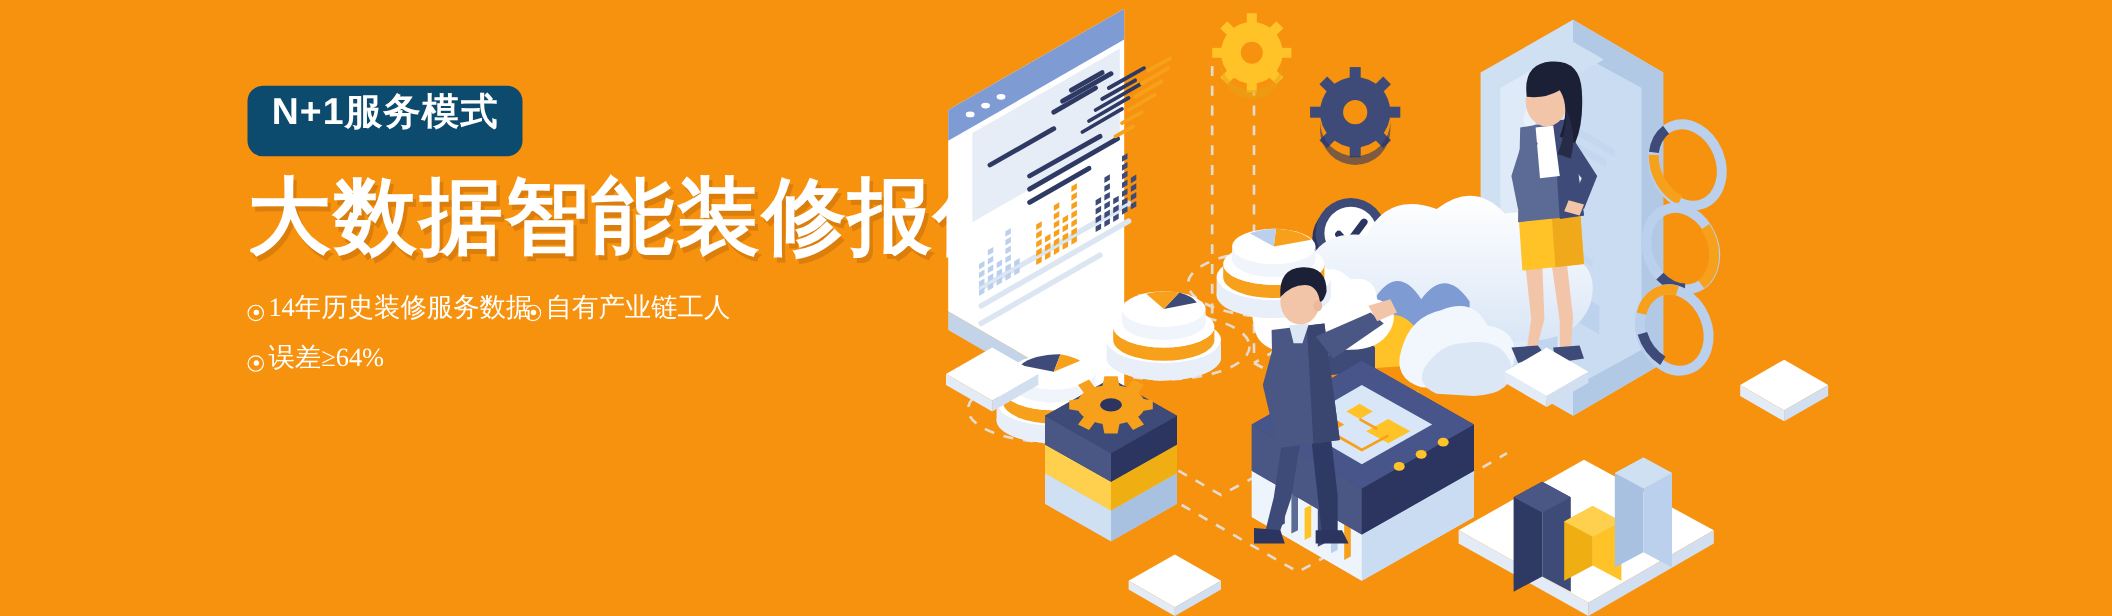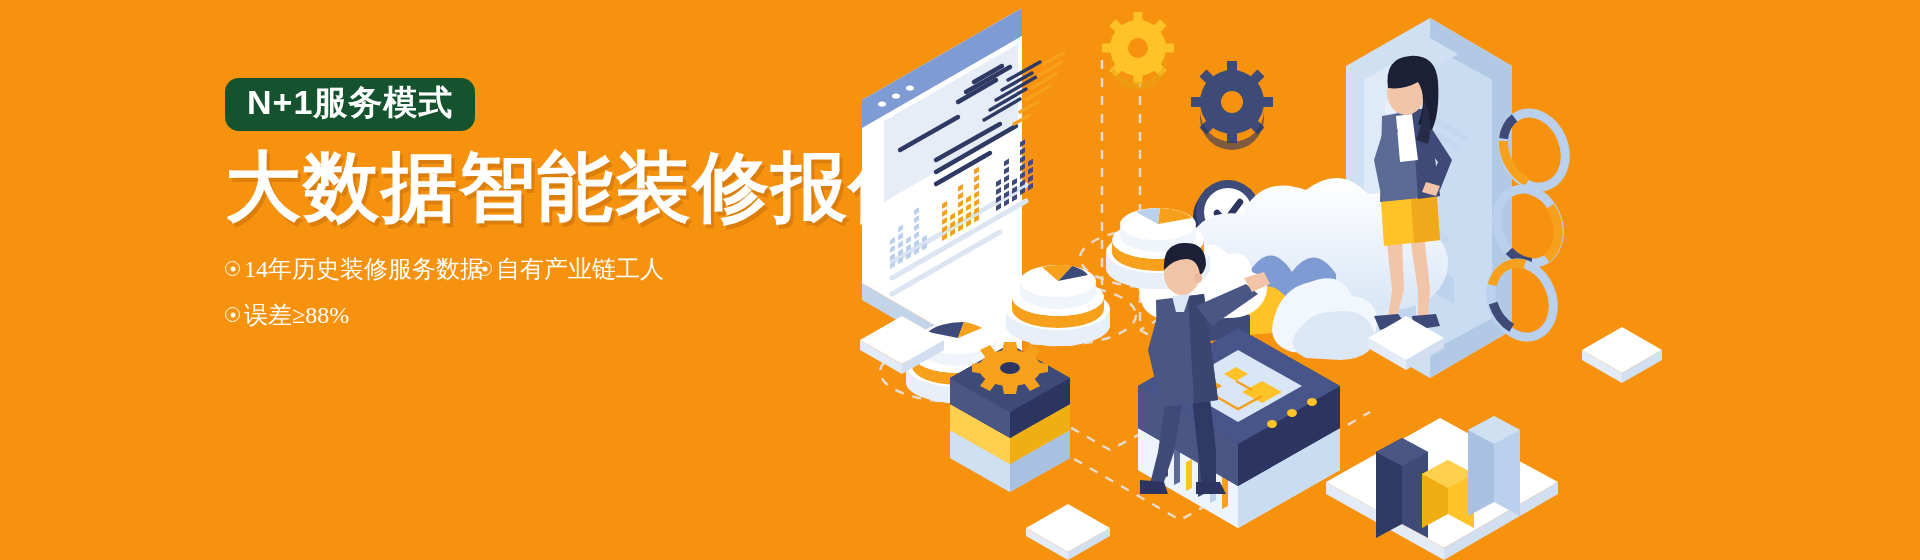--- a/index.html
+++ b/index.html
@@ -20,26 +20,26 @@
 
   
   .text-block {
     position:absolute;
     left:225px; top:78px;
     width:760px;
   }
 
   .badge {
     display:inline-block;
-    background:#14532d;
+    background:#0c4a6e;
     color:#FFFFFF;
     font-size:34px;
     font-weight:bold;
     letter-spacing:1px;
-    padding:7px 22px 10px 22px;
+    padding:7px 22px 21px 22px;
     border-radius:14px;
     line-height:1.05;
     font-family:"Liberation Sans", sans-serif;
   }
 
   .headline {
     margin-top:18px;
     color:#FFFFFF;
     font-size:76px;
     font-weight:bold;
@@ -60,21 +60,21 @@
   .bullet-col.right { width:320px; }
 
   .bullet {
     color:#FFFFFF;
     font-size:24px;
     line-height:1.0;
     margin-bottom:22px;
     white-space:nowrap;
     font-family:"Liberation Serif", serif;
     display:flex;
-    align-items:center;
+    align-items:flex-end;
   }
   .bullet .dot-icon {
     display:inline-block;
     width:15px; height:15px;
     border:1.6px solid #FFFFFF;
     border-radius:50%;
     position:relative;
     margin-right:4px;
     flex:none;
   }
@@ -109,21 +109,21 @@
 
     <div class="bullets">
 
       <div class="bullet-col left">
         <div class="bullet">
           <span class="dot-icon"></span>
           <span>14年历史装修服务数据</span>
         </div>
         <div class="bullet">
           <span class="dot-icon"></span>
-          <span>误差≥88%</span>
+          <span>误差≥64%</span>
         </div>
       </div>
 
       <div class="bullet-col right">
         <div class="bullet">
           <span class="dot-icon"></span>
           <span>自有产业链工人</span>
         </div>
       </div>
 

